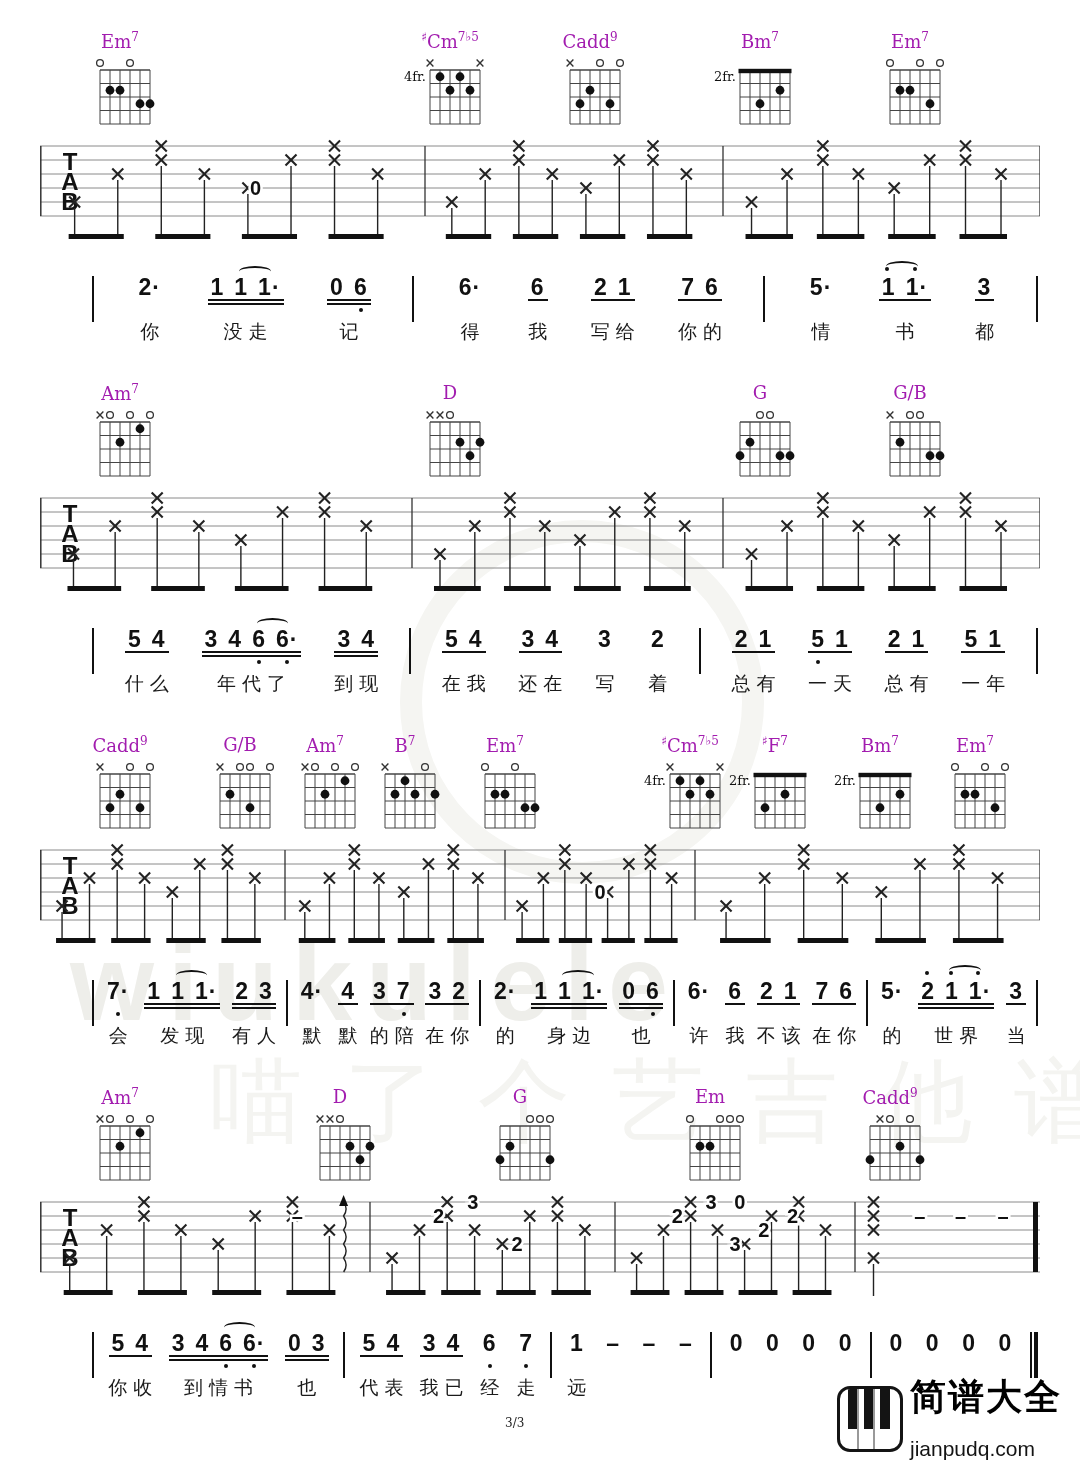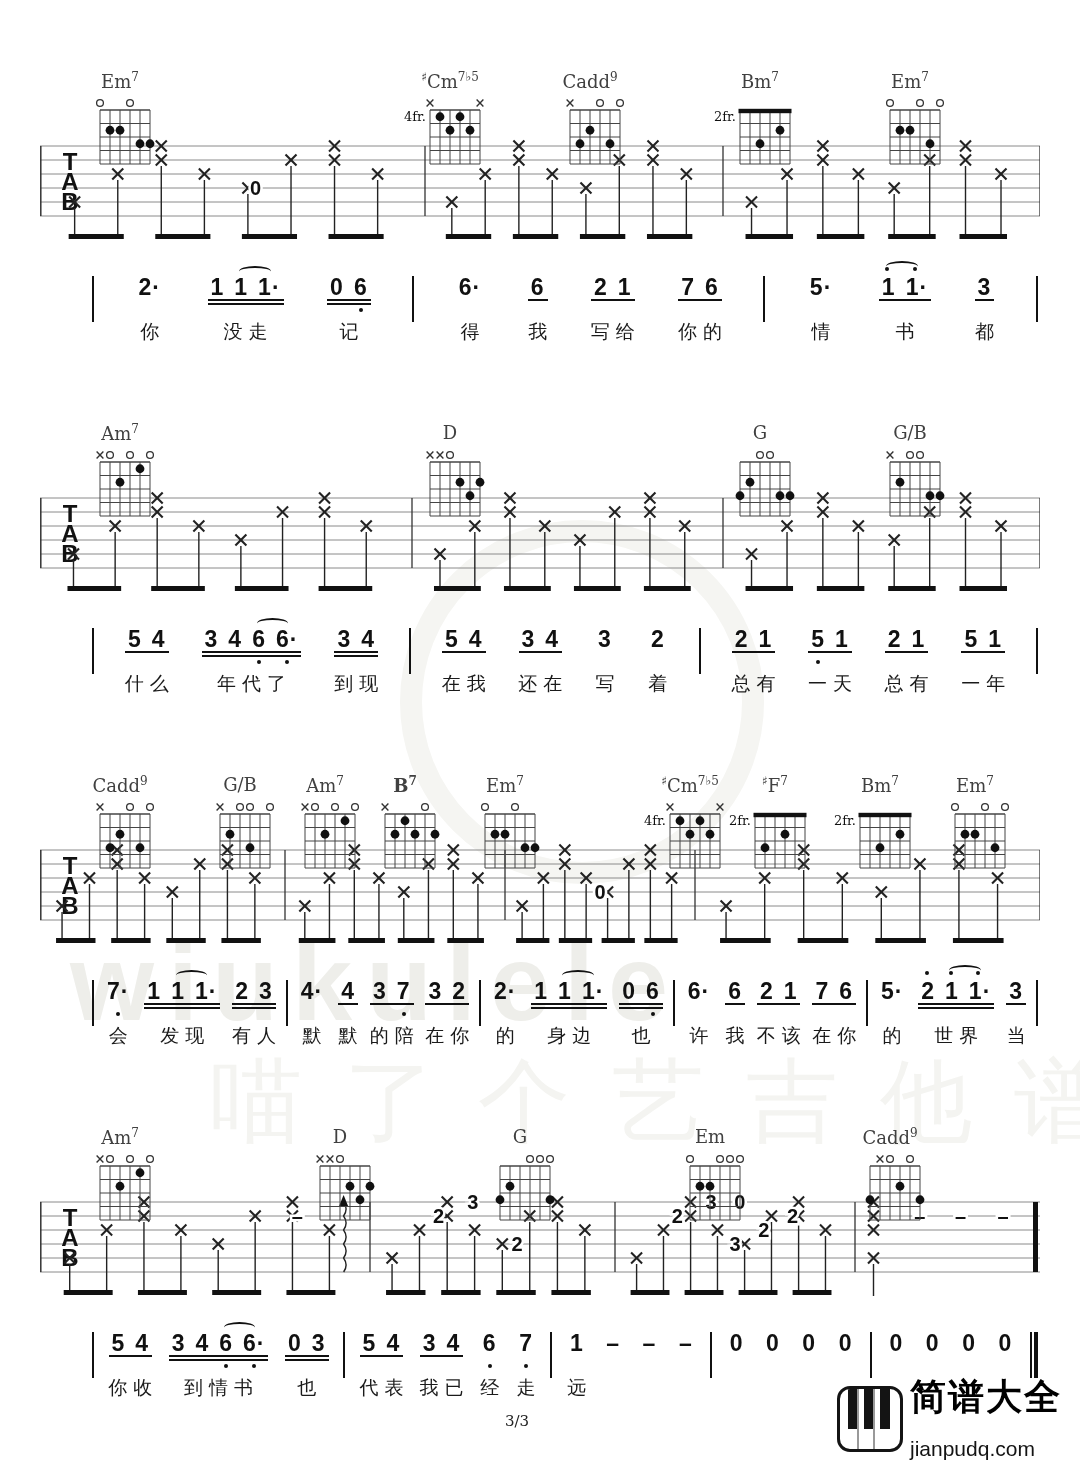--- a/index.html
+++ b/index.html
@@ -9,21 +9,21 @@
   
   .wm{position:absolute;z-index:1;color:#efefec;pointer-events:none;white-space:nowrap;}
   .wm-circle{position:absolute;z-index:1;left:400px;top:520px;width:320px;height:320px;
              border:22px solid #f5f5f2;border-radius:50%;}
   .wm-main{left:70px;top:920px;font-size:108px;font-weight:bold;letter-spacing:14px;color:#eeeeea;}
   .wm-cn{left:210px;top:1040px;font-size:92px;letter-spacing:42px;color:#f4f4f1;font-family:"DejaVu Serif",serif;}
   
   .system{margin-bottom:10px;}
   .chord-row{position:relative;height:104px;}
   .chord{position:absolute;top:0;transform:translateX(-50%);text-align:center;}
-  .chord-name{font-family:"DejaVu Serif","Liberation Serif",serif;font-size:18px;color:#404040;height:20px;margin-top:40px;}
+  .chord-name{font-family:"DejaVu Serif","Liberation Serif",serif;font-size:18px;color:#a21caf;height:20px;}
   .chord-name .sup{vertical-align:super;font-size:12px;}
   .chord-name .pre{vertical-align:super;font-size:12px;}
   .tab-staff{height:118px;}
   .melody-row{display:flex;justify-content:space-between;align-items:flex-start;
               padding:4px 2px 0 52px;margin-top:20px;min-height:96px;}
   .mgroup{text-align:center;}
   .mrow{position:relative;display:inline-flex;padding-bottom:5px;font-weight:bold;
         font-size:23px;color:#111;line-height:1;}
   .mword{position:relative;margin:0 5px;letter-spacing:1px;}
   .mrow.u1::after,.mrow.u2::after{content:'';position:absolute;left:2px;right:2px;bottom:3px;height:2px;background:#111;}
@@ -33,21 +33,21 @@
   .mword.od-high::before{content:'';position:absolute;left:40%;transform:translateX(-50%);
         top:-9px;width:4px;height:4px;border-radius:50%;background:#111;}
   .tie{position:absolute;height:9px;border-top:2px solid #111;
        border-radius:100% 100% 0 0/100% 100% 0 0;}
   .lyr{margin-top:15px;font-size:19px;color:#1a1a1a;white-space:nowrap;
        font-family:"DejaVu Serif","Liberation Serif",serif;}
   .mbar{width:2px;height:46px;background:#111;margin-top:0;}
   .mbar.final{width:8px;background:linear-gradient(to right,#111 0 2px,transparent 2px 4px,#111 4px);}
   
   .footer{position:absolute;left:0;right:0;bottom:6px;height:74px;z-index:3;}
-  .page-num{position:absolute;left:505px;bottom:34px;font-size:15px;color:#222;
+  .page-num{position:absolute;left:505px;bottom:34px;font-size:12px;color:#222;
             font-family:"DejaVu Serif","Liberation Serif",serif;}
   .brand{position:absolute;right:18px;bottom:4px;display:flex;align-items:center;}
   .piano{position:relative;width:60px;height:60px;border:3px solid #141414;border-radius:13px;
          background:#fff;overflow:hidden;margin-right:7px;}
   .piano .bk{position:absolute;top:0;width:10px;height:40px;background:#141414;}
   .piano .wl{position:absolute;top:0;bottom:0;width:1.5px;background:#999;}
   .brand-text{display:flex;flex-direction:column;align-items:flex-start;}
   .brand-name{font-size:36px;font-weight:900;color:#000;letter-spacing:2px;line-height:1.05;}
   .brand-site{font-size:21px;color:#141414;line-height:1.1;margin-top:21px;}
 </style>
@@ -618,21 +618,21 @@
               <line x1="32" y1="60.5" x2="82" y2="60.5" stroke="#444" stroke-width="1"></line>
               <line x1="32" y1="74" x2="82" y2="74" stroke="#444" stroke-width="1"></line>
               <line x1="28.6" y1="9.6" x2="35.4" y2="16.4" stroke="#333" stroke-width="1.4"></line>
               <line x1="35.4" y1="9.6" x2="28.6" y2="16.4" stroke="#333" stroke-width="1.4"></line>
               <circle cx="42" cy="13" r="3.4" fill="none" stroke="#333" stroke-width="1.3"></circle>
               <circle cx="62" cy="13" r="3.4" fill="none" stroke="#333" stroke-width="1.3"></circle>
               <circle cx="82" cy="13" r="3.4" fill="none" stroke="#333" stroke-width="1.3"></circle>
               <circle cx="52" cy="40.25" r="4.4" fill="#111111"></circle>
               <circle cx="72" cy="26.75" r="4.4" fill="#111111"></circle>
             </svg></div>
-          <div class="chord" style="left: 36.5%; font-weight: bold;"><div class="chord-name"><span>B</span><span class="sup">7</span></div><svg width="104" height="82" viewBox="0 0 104 82">
+          <div class="chord" style="left: 36.5%;"><div class="chord-name"><span>B</span><span class="sup">7</span></div><svg width="104" height="82" viewBox="0 0 104 82">
               <line x1="32" y1="20" x2="32" y2="74" stroke="#444" stroke-width="1"></line>
               <line x1="42" y1="20" x2="42" y2="74" stroke="#444" stroke-width="1"></line>
               <line x1="52" y1="20" x2="52" y2="74" stroke="#444" stroke-width="1"></line>
               <line x1="62" y1="20" x2="62" y2="74" stroke="#444" stroke-width="1"></line>
               <line x1="72" y1="20" x2="72" y2="74" stroke="#444" stroke-width="1"></line>
               <line x1="82" y1="20" x2="82" y2="74" stroke="#444" stroke-width="1"></line>
               <line x1="32" y1="20" x2="82" y2="20" stroke="#444" stroke-width="1.6"></line>
               <line x1="32" y1="33.5" x2="82" y2="33.5" stroke="#444" stroke-width="1"></line>
               <line x1="32" y1="47" x2="82" y2="47" stroke="#444" stroke-width="1"></line>
               <line x1="32" y1="60.5" x2="82" y2="60.5" stroke="#444" stroke-width="1"></line>

